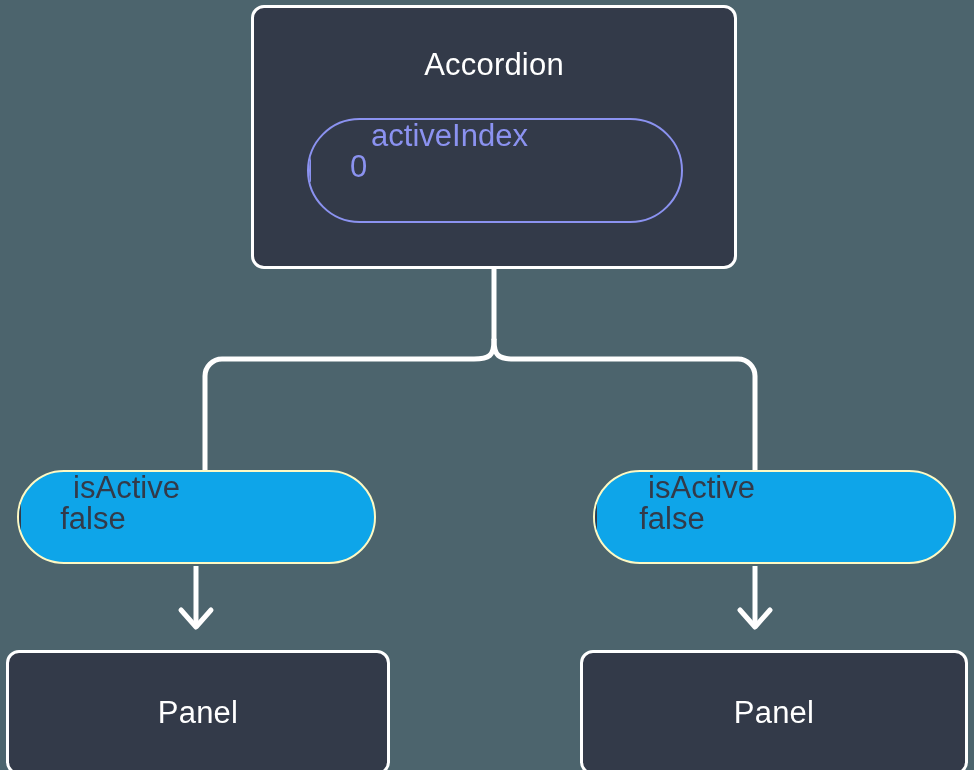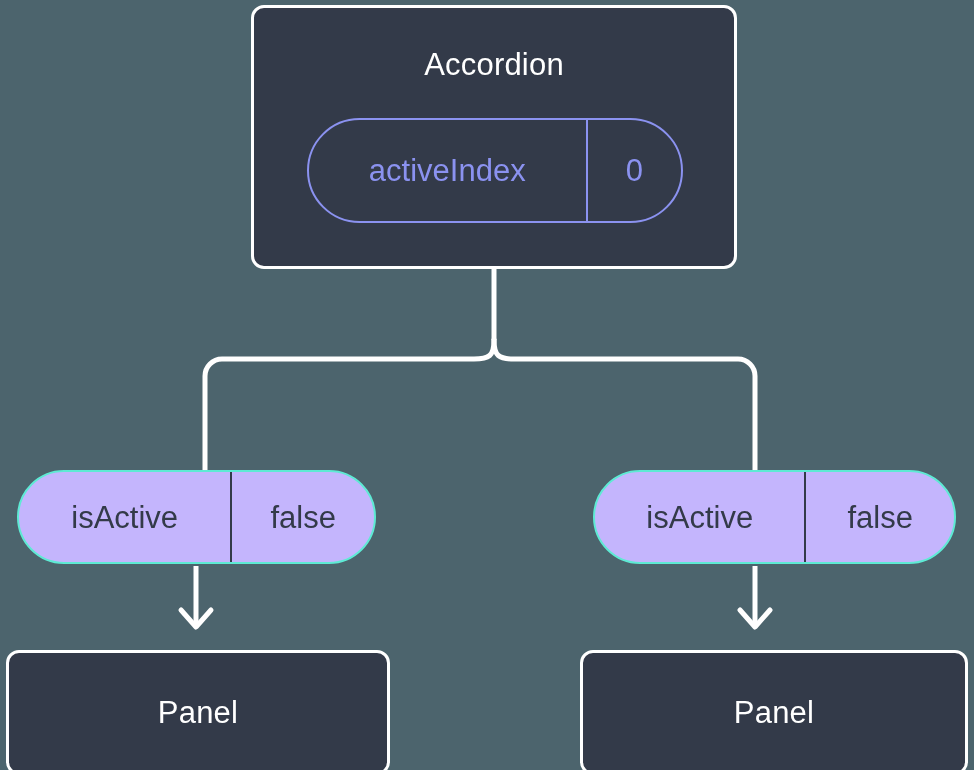--- a/index.html
+++ b/index.html
@@ -70,20 +70,21 @@
   }
 
   
   .pill {
     position: absolute;
     box-sizing: border-box;
     display: flex;
     align-items: stretch;
     border-radius: 999px;
     overflow: hidden;
+    flex-direction: column;
   }
   .pill-key, .pill-val {
     display: flex;
     align-items: center;
     justify-content: center;
     font-size: 31px;
     line-height: 1;
     white-space: nowrap;
   }
 
@@ -95,22 +96,22 @@
   .pill.outlined .pill-key,
   .pill.outlined .pill-val {
     color: #8b92f0;
   }
   .pill.outlined .pill-val {
     border-left: 2px solid #8b92f0;
   }
 
   
   .pill.filled {
-    background: #c4b5fd;
-    border: 2px solid #5eead4;
+    background: #0ea5e9;
+    border: 2px solid #fef9c3;
   }
   .pill.filled .pill-key,
   .pill.filled .pill-val {
     color: #333a49;
   }
   .pill.filled .pill-val {
     border-left: 2px solid #333a49;
   }
 
   #state-pill {

